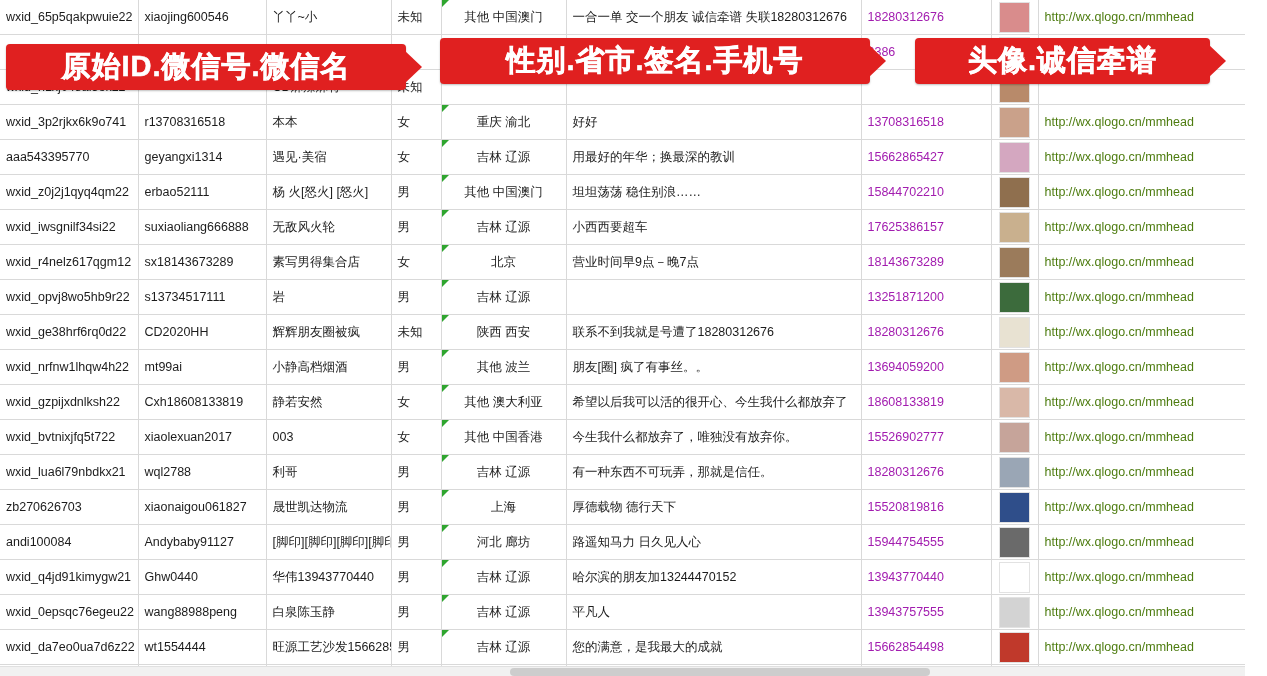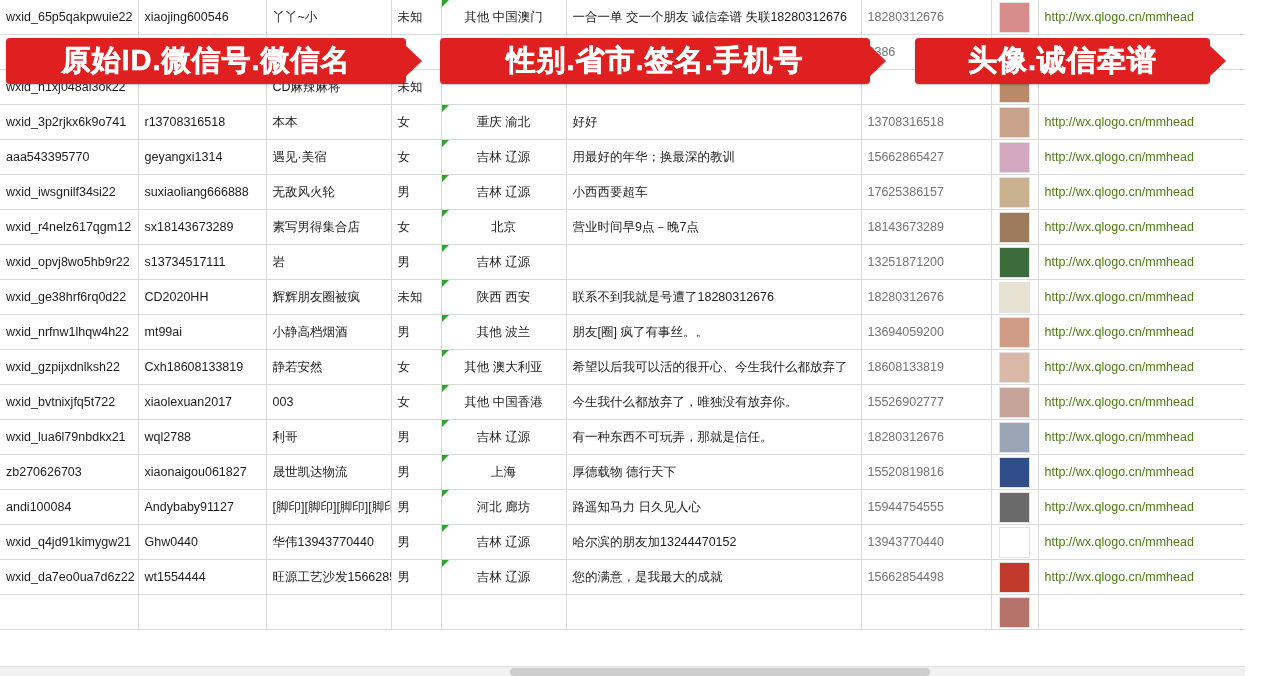--- a/index.html
+++ b/index.html
@@ -44,21 +44,21 @@
   col.c6 { width: 130px; }
   col.c7 { width: 47px; }
   col.c8 { width: 229px; }
 
   td.col-id       { color: #1c1c1c; }
   td.col-wxno     { color: #1c1c1c; }
   td.col-name     { color: #1c1c1c; }
   td.col-sex      { color: #1c1c1c; }
   td.col-region   { color: #1c1c1c; }
   td.col-sign     { color: #1c1c1c; }
-  td.col-phone    { color: #737373; }
+  td.col-phone    { color: #a21caf; }
   td.col-avatar   { padding: 0; text-align: center; }
   td.col-url      { color: #4d7c0f; }
 
   .avatar-cell {
     width: 100%;
     height: 34px;
     display: flex;
     align-items: center;
     justify-content: center;
   }
@@ -89,21 +89,21 @@
     justify-content: center;
     background: #e02020;
     color: #ffffff;
     font-weight: bold;
     letter-spacing: 1px;
     border-radius: 4px;
     box-shadow: 0 1px 2px rgba(0,0,0,0.25);
     -webkit-text-stroke: 0.6px #ffffff;
   }
   #banner-1 {
-    left: 6px; top: 38px;
+    left: 6px; top: 44px;
     width: 400px; height: 46px;
     font-size: 29px;
   }
   #banner-1::after {
     content: "";
     position: absolute;
     right: -16px; top: 6px;
     border-left: 18px solid #e02020;
     border-top: 17px solid transparent;
     border-bottom: 17px solid transparent;
@@ -237,20 +237,35 @@
           <td class="col-sign">用最好的年华；换最深的教训</td>
           <td class="col-phone">15662865427</td>
           <td class="col-avatar">
             <div class="avatar-cell">
               <span class="avatar" style="background: rgb(212, 167, 192);"></span>
             </div>
           </td>
           <td class="col-url">http://wx.qlogo.cn/mmhead</td>
         </tr>
         <tr>
+          <td class="col-id">wxid_z0j2j1qyq4qm22</td>
+          <td class="col-wxno">erbao52111</td>
+          <td class="col-name">杨 火[怒火] [怒火]</td>
+          <td class="col-sex">男</td>
+          <td class="col-region tri">其他 中国澳门</td>
+          <td class="col-sign">坦坦荡荡 稳住别浪……</td>
+          <td class="col-phone">15844702210</td>
+          <td class="col-avatar">
+            <div class="avatar-cell">
+              <span class="avatar" style="background: rgb(143, 111, 78);"></span>
+            </div>
+          </td>
+          <td class="col-url">http://wx.qlogo.cn/mmhead</td>
+        </tr>
+        <tr>
           <td class="col-id">wxid_iwsgnilf34si22</td>
           <td class="col-wxno">suxiaoliang666888</td>
           <td class="col-name">无敌风火轮</td>
           <td class="col-sex">男</td>
           <td class="col-region tri">吉林 辽源</td>
           <td class="col-sign">小西西要超车</td>
           <td class="col-phone">17625386157</td>
           <td class="col-avatar">
             <div class="avatar-cell">
               <span class="avatar" style="background: rgb(201, 176, 142);"></span>
@@ -397,20 +412,35 @@
           <td class="col-id">wxid_q4jd91kimygw21</td>
           <td class="col-wxno">Ghw0440</td>
           <td class="col-name">华伟13943770440</td>
           <td class="col-sex">男</td>
           <td class="col-region tri">吉林 辽源</td>
           <td class="col-sign">哈尔滨的朋友加13244470152</td>
           <td class="col-phone">13943770440</td>
           <td class="col-avatar">
             <div class="avatar-cell">
               <span class="avatar" style="background: rgb(255, 255, 255);"></span>
+            </div>
+          </td>
+          <td class="col-url">http://wx.qlogo.cn/mmhead</td>
+        </tr>
+        <tr>
+          <td class="col-id">wxid_0epsqc76egeu22</td>
+          <td class="col-wxno">wang88988peng</td>
+          <td class="col-name">白泉陈玉静</td>
+          <td class="col-sex">男</td>
+          <td class="col-region tri">吉林 辽源</td>
+          <td class="col-sign">平凡人</td>
+          <td class="col-phone">13943757555</td>
+          <td class="col-avatar">
+            <div class="avatar-cell">
+              <span class="avatar" style="background: rgb(211, 211, 211);"></span>
             </div>
           </td>
           <td class="col-url">http://wx.qlogo.cn/mmhead</td>
         </tr>
         <tr>
           <td class="col-id">wxid_da7eo0ua7d6z22</td>
           <td class="col-wxno">wt1554444</td>
           <td class="col-name">旺源工艺沙发15662854</td>
           <td class="col-sex">男</td>
           <td class="col-region tri">吉林 辽源</td>

